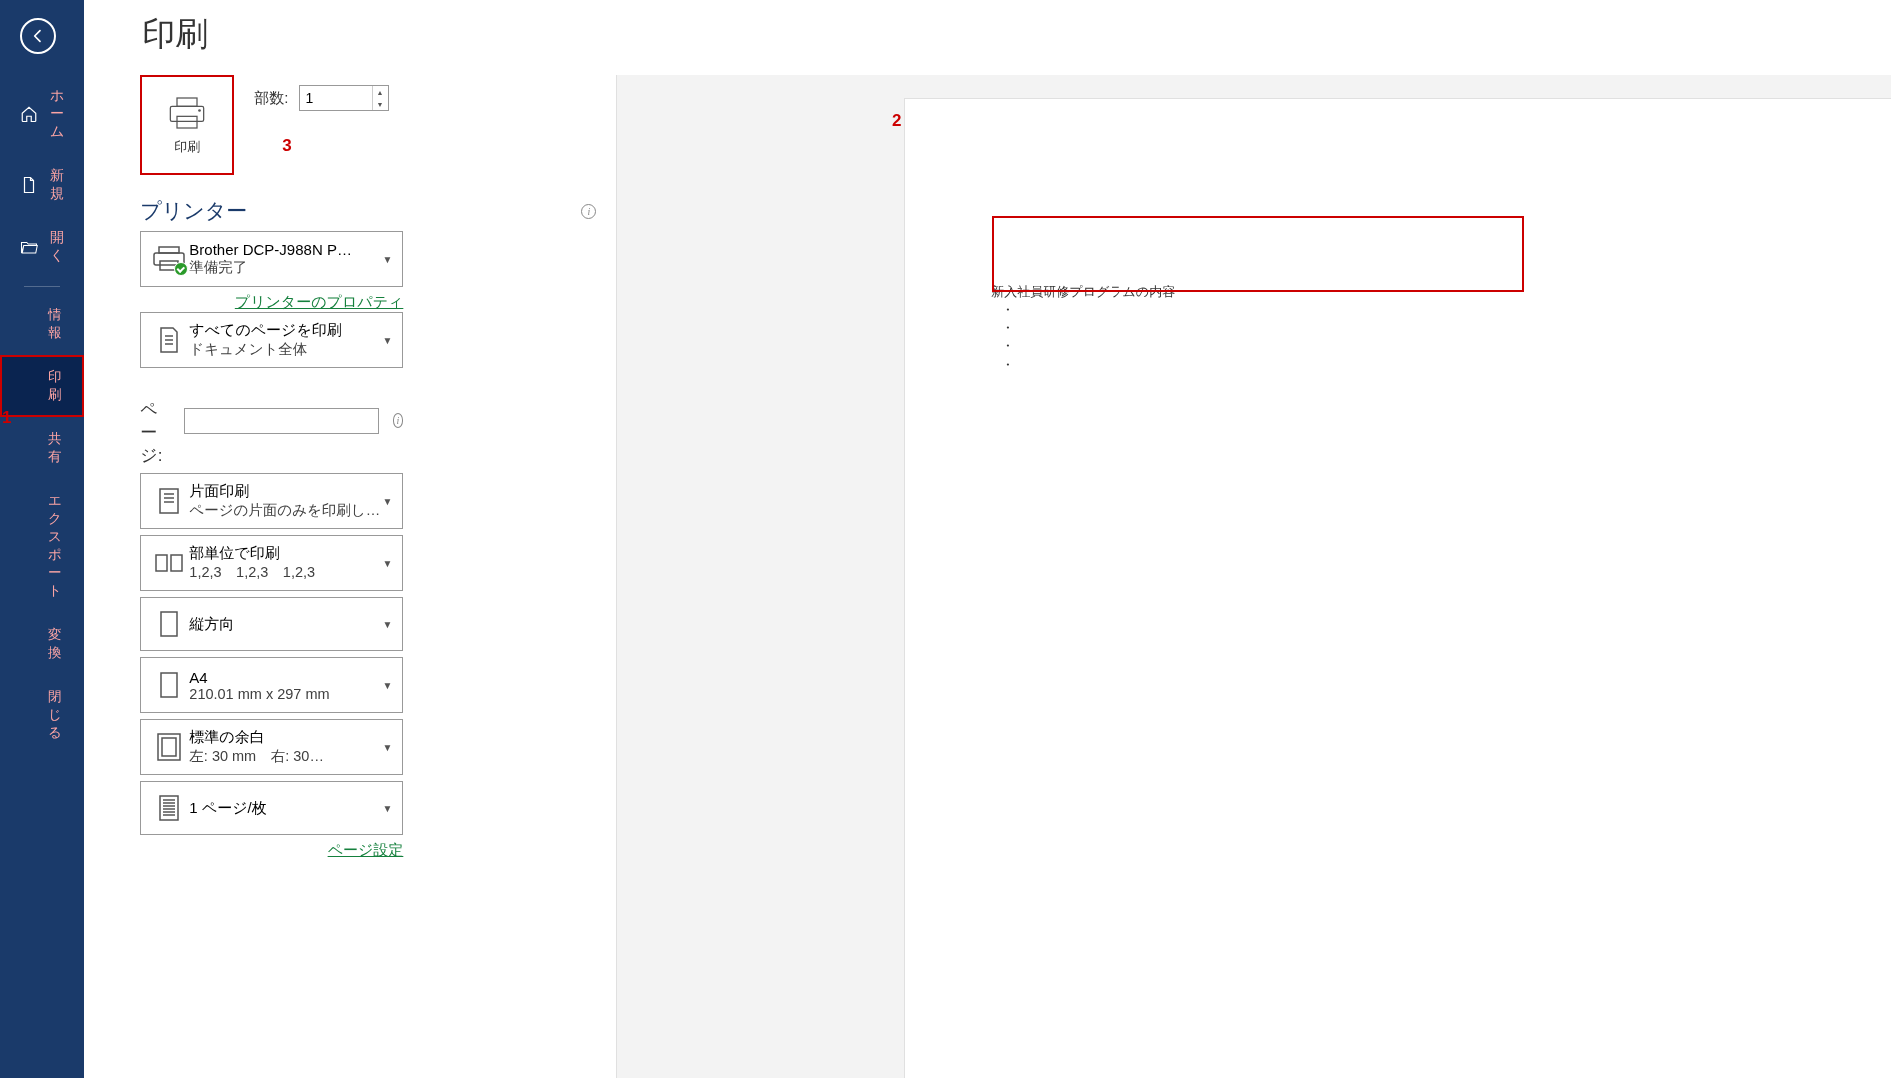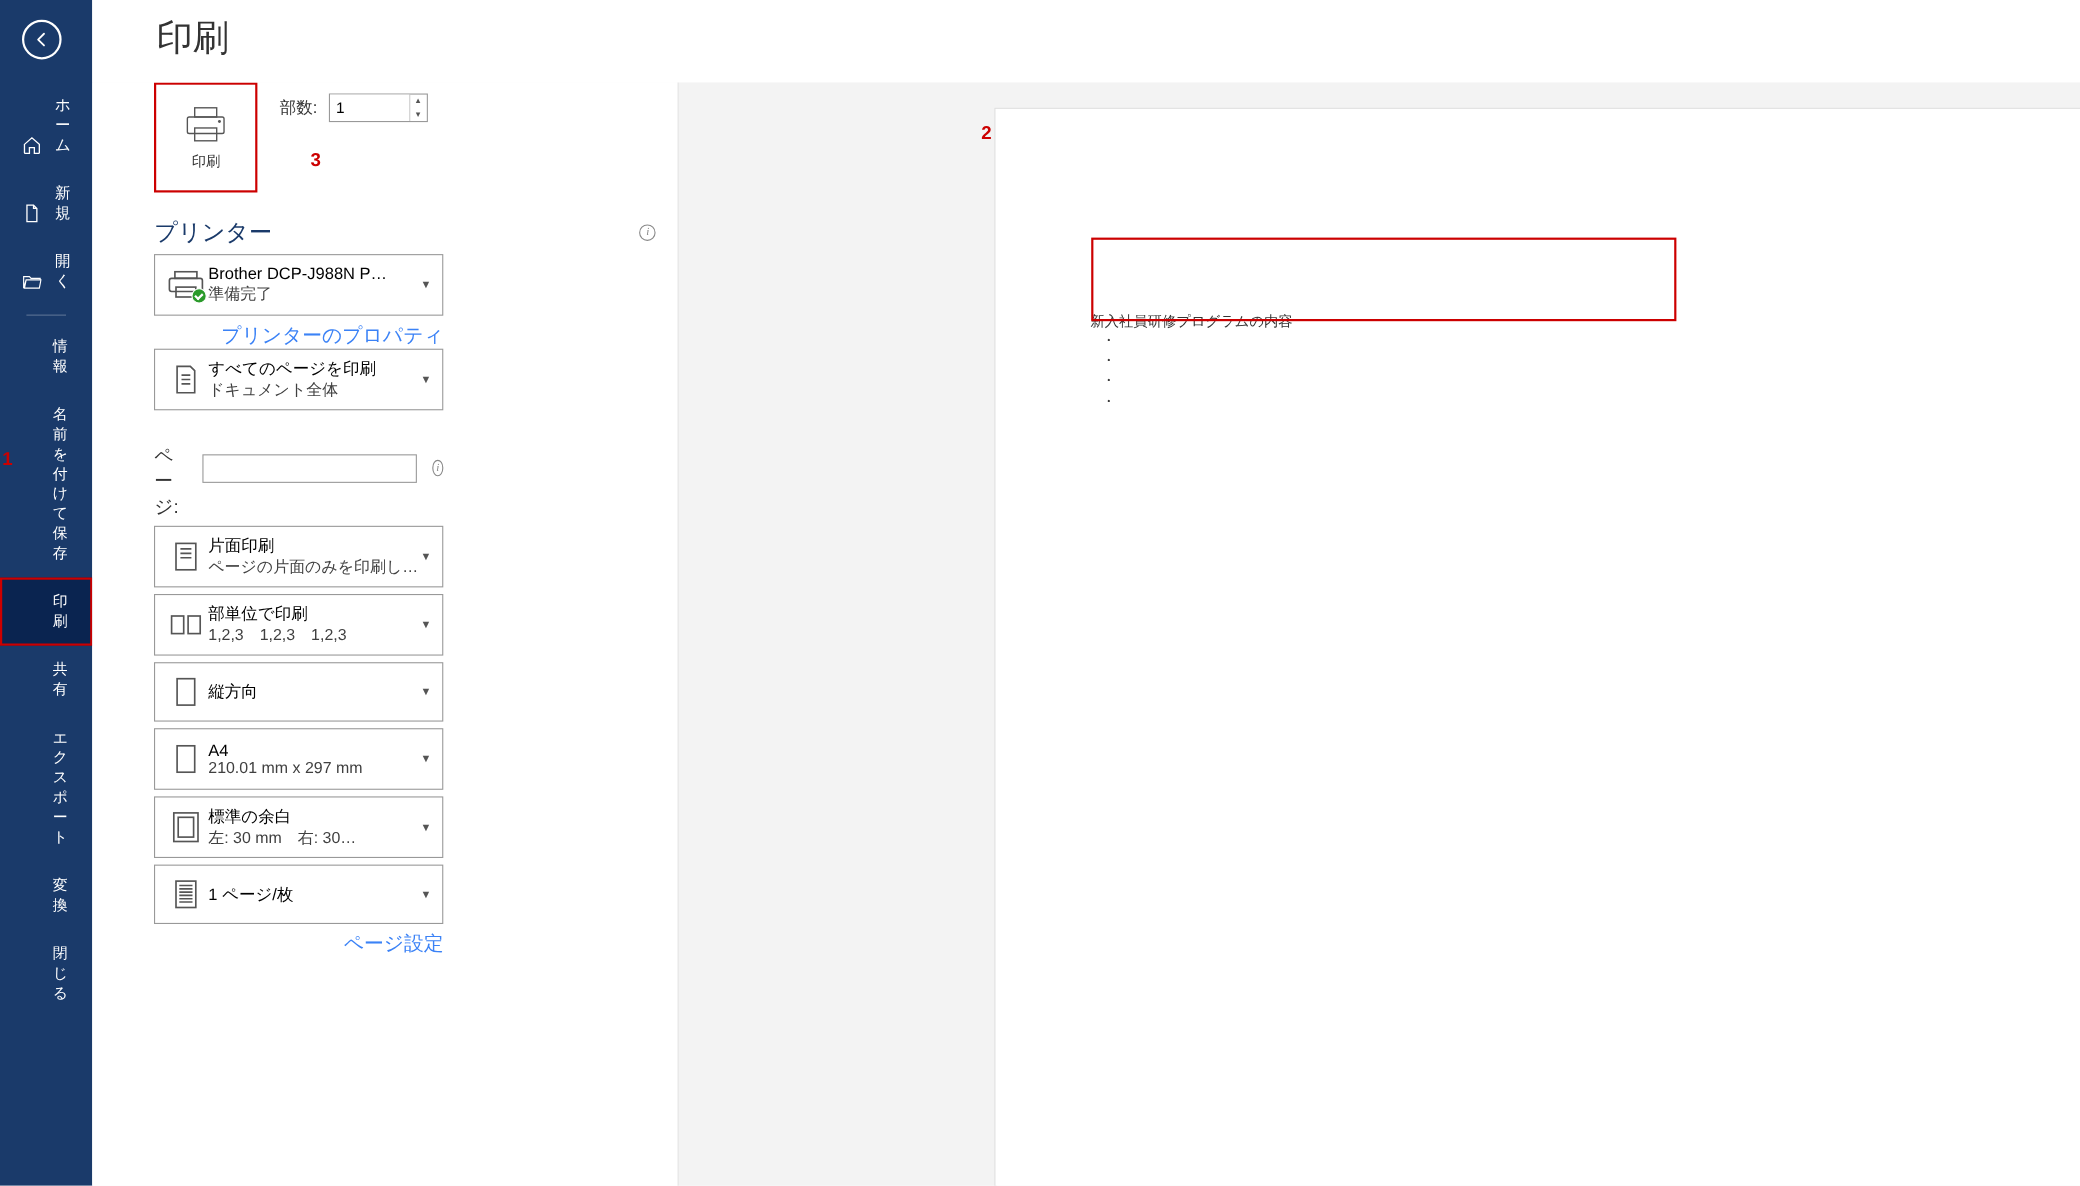--- a/index.html
+++ b/index.html
@@ -4,21 +4,21 @@
 <style>
 * { margin: 0; padding: 0; box-sizing: border-box; }
 body { font-family: "Yu Gothic UI", "Meiryo", sans-serif; background: #fff; color: #333; overflow: hidden; width: 1891px; height: 1078px; }
 
 .app { display: flex; height: 1078px; }
 
 
 .sidebar { width: 161px; background: #1a3a6a; color: #fff; display: flex; flex-direction: column; padding-top: 12px; }
 .back-btn { width: 36px; height: 36px; border: 2px solid #fff; border-radius: 50%; display: flex; align-items: center; justify-content: center; margin: 6px 0 20px 20px; cursor: pointer; }
 .back-btn svg { width: 16px; height: 16px; fill: #fff; }
-.nav-item { display: flex; align-items: flex-end; padding: 13px 20px; font-size: 14px; cursor: pointer; color: #ffffff; }
+.nav-item { display: flex; align-items: center; padding: 13px 20px; font-size: 14px; cursor: pointer; color: #fca5a5; }
 .nav-item.indented { padding-left: 48px; font-size: 13.5px; }
 .nav-item.active { background: #0a2450; outline: 2px solid #c00; outline-offset: -2px; }
 .nav-icon { width: 18px; height: 18px; margin-right: 12px; fill: #fff; flex-shrink: 0; }
 .nav-divider { border-top: 1px solid rgba(255,255,255,0.25); margin: 8px 24px 6px 24px; }
 
 
 .main { flex: 1; display: flex; flex-direction: column; background: #fafafa; }
 .page-title { font-size: 33px; color: #333; padding: 12px 0 18px 58px; font-weight: 400; background: #fff; }
 .content-row { flex: 1; display: flex; }
 
@@ -41,21 +41,21 @@
 
 .dropdown { border: 1px solid #999; background: #fff; width: 263px; min-height: 54px; display: flex; align-items: center; padding: 4px 8px; cursor: pointer; position: relative; margin-bottom: 6px; }
 .dropdown.tall { min-height: 56px; }
 .dd-icon-slot { width: 40px; display: flex; align-items: center; justify-content: center; flex-shrink: 0; }
 .dd-text { flex: 1; min-width: 0; }
 .dd-title { font-size: 15px; color: #000000; white-space: nowrap; overflow: hidden; text-overflow: ellipsis; }
 .dd-sub { font-size: 14.5px; color: #404040; white-space: nowrap; overflow: hidden; text-overflow: ellipsis; }
 .dd-caret { width: 14px; display: flex; align-items: center; justify-content: center; color: #555; font-size: 10px; }
 
 .link-right { text-align: right; width: 263px; }
-.link-right a { color: #3b82f6; font-size: 18px; cursor: pointer; }
+.link-right a { color: #15803d; font-size: 15px; text-decoration: underline; cursor: pointer; }
 
 .pages-row { display: flex; align-items: center; gap: 10px; width: 263px; margin-bottom: 6px; }
 .pages-label { font-size: 17px; width: 50px; margin-top: 24px; }
 .pages-input { flex: 1; border: 1px solid #999; height: 26px; padding: 0 6px; font-size: 14px; }
 .pages-row .info-circle { margin-left: 4px; }
 
 
 .printer-ico-wrap { position: relative; width: 34px; height: 26px; }
 .check-badge { position: absolute; right: -2px; bottom: -4px; width: 14px; height: 14px; border-radius: 50%; background: #2a9a2a; border: 1.5px solid #fff; display: flex; align-items: center; justify-content: center; }
 .check-badge::after { content: ""; width: 5px; height: 3px; border-left: 2px solid #fff; border-bottom: 2px solid #fff; transform: rotate(-45deg) translate(0,-1px); }
@@ -106,23 +106,20 @@
       <svg class="nav-icon" viewBox="0 0 24 24">
           <path d="M2 6h7l2 2h11v2H5l-3 10z M5 10l-2 10h18l2-10z" fill="none" stroke="#fff" stroke-width="1.4"></path>
         </svg>
       <span>開く</span>
     </div>
 
     <div class="nav-divider"></div>
 
     <div class="nav-item indented">
         <span>情報</span>
-      </div>
-    <div class="nav-item indented">
-        <span>名前を付けて保存</span>
       </div>
     <div class="nav-item indented active">
         <span>印刷</span>
       </div>
     <div class="nav-item indented">
         <span>共有</span>
       </div>
     <div class="nav-item indented">
         <span>エクスポート</span>
       </div>

